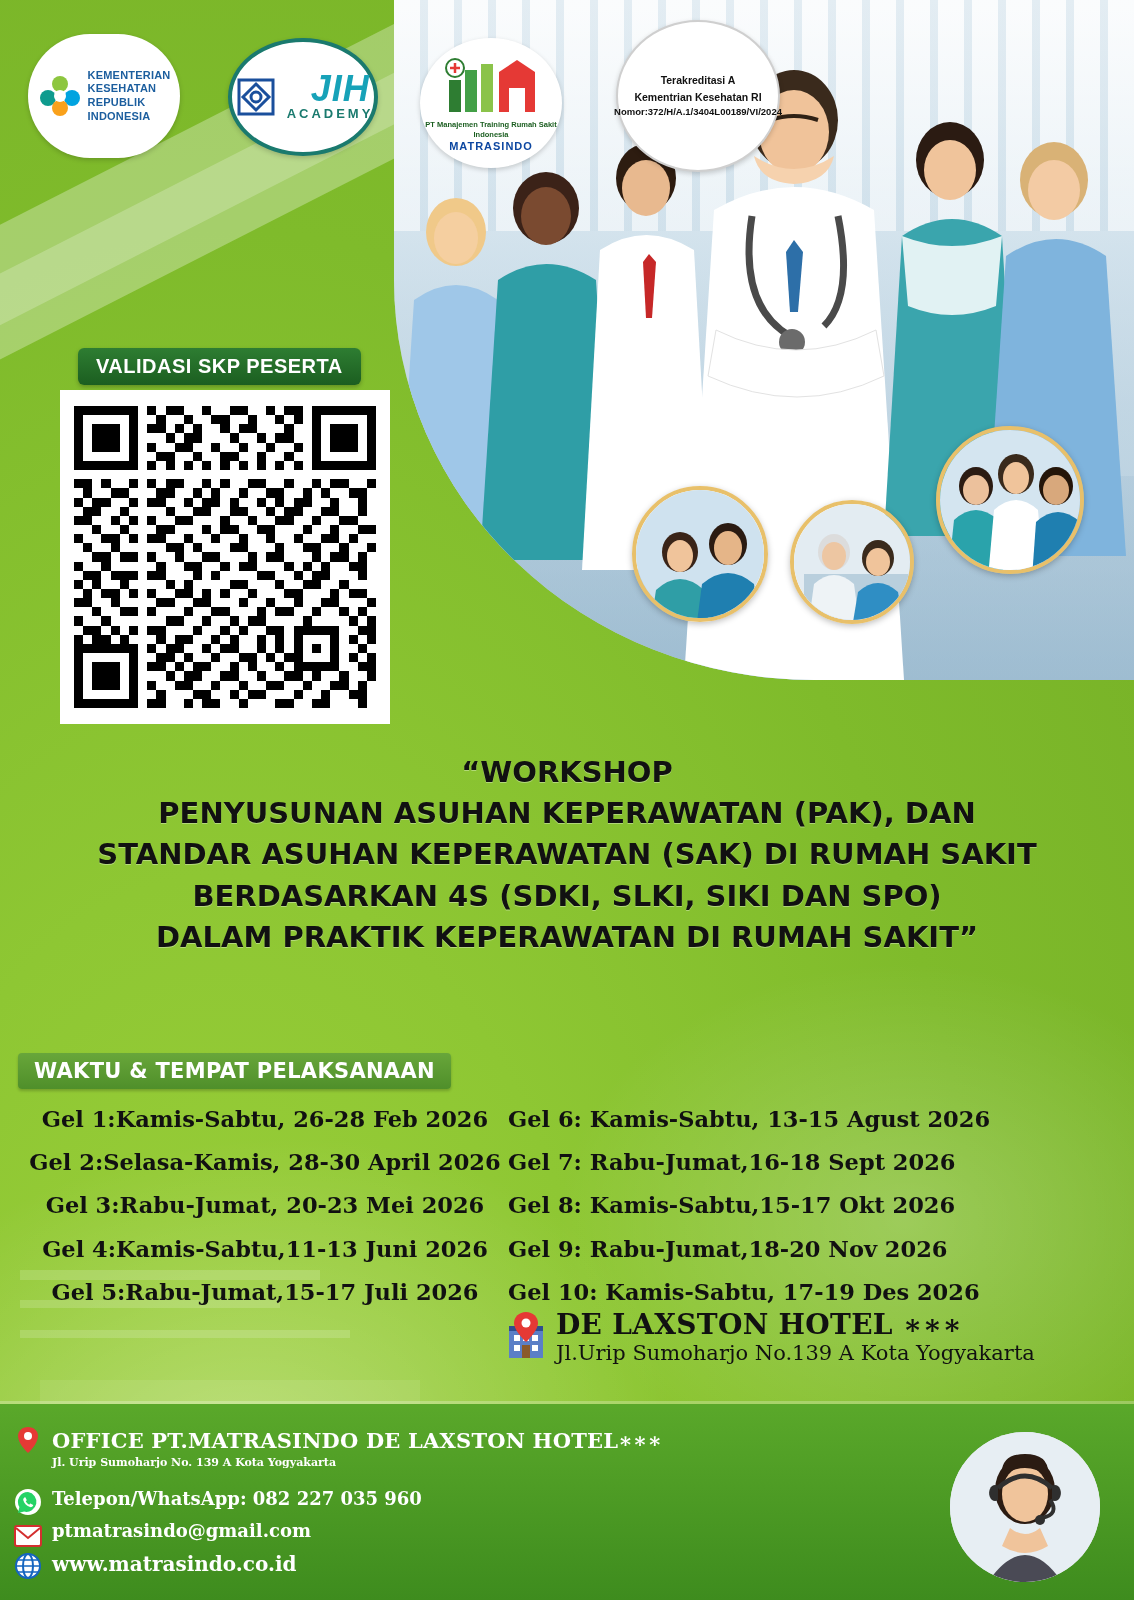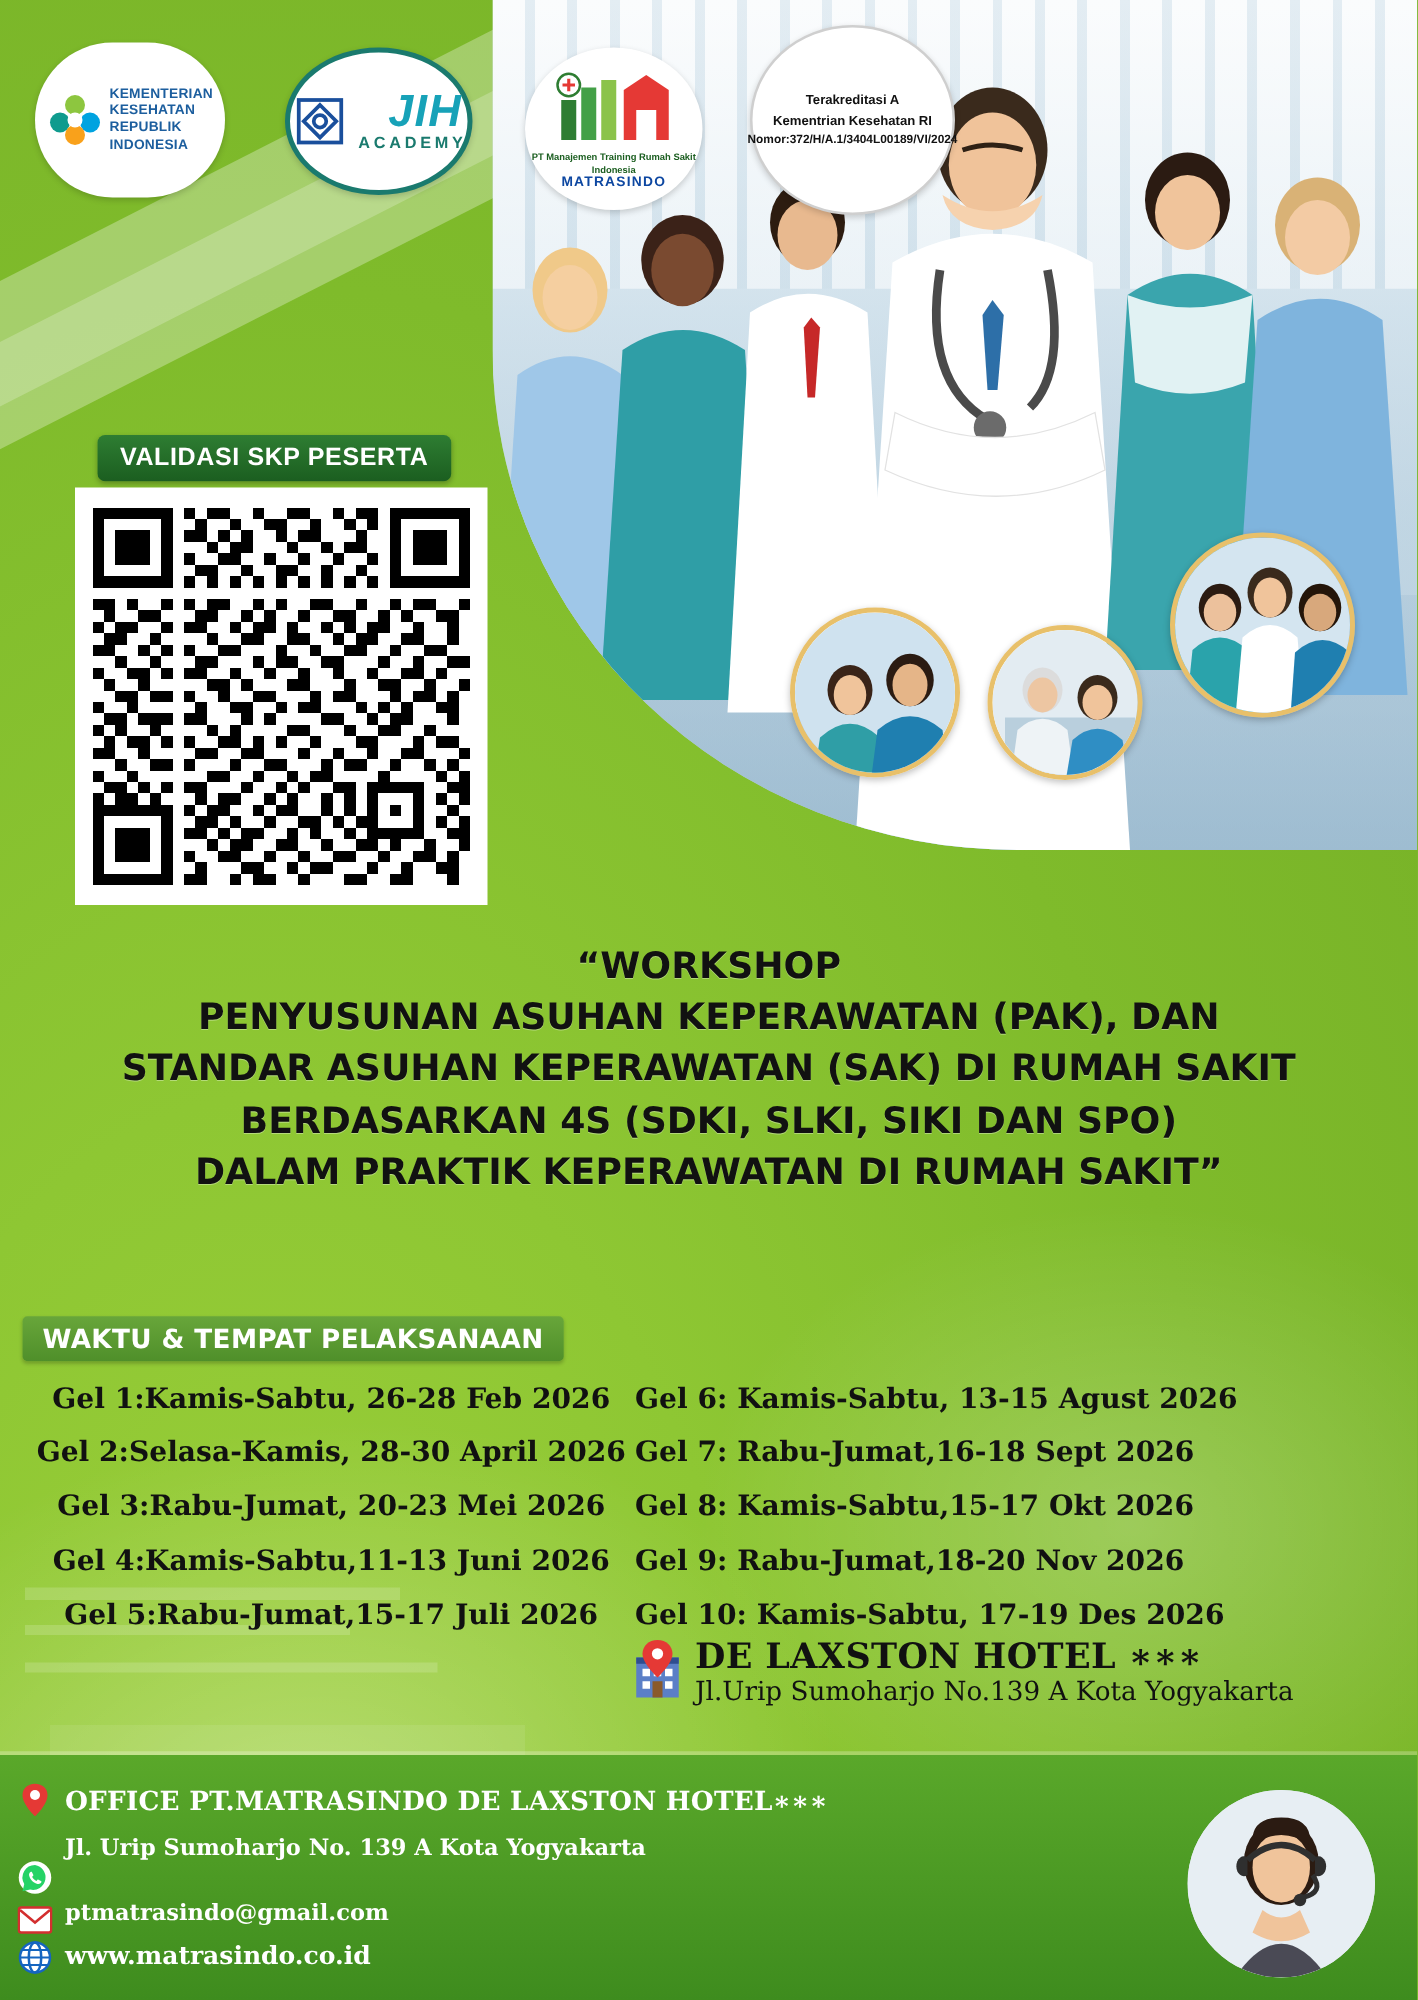--- a/index.html
+++ b/index.html
@@ -79,21 +79,21 @@
   
   .logo {
     position: absolute; border-radius: 50%; background: #ffffff;
     display: flex; align-items: center; justify-content: center;
     text-align: center;
     box-shadow: 0 2px 5px rgba(0,0,0,0.18);
   }
   .logo.kemenkes { left: 28px; top: 34px; width: 152px; height: 124px; border-radius: 62px/62px; }
   .logo.jih { left: 228px; top: 38px; width: 150px; height: 118px; border: 4px solid #1a7a6e; }
   .logo.matrasindo { left: 420px; top: 38px; width: 142px; height: 130px; }
-  .logo.akreditasi { left: 600px; top: 20px; width: 164px; height: 152px; border: 2px solid #cfcfcf; }
+  .logo.akreditasi { left: 616px; top: 20px; width: 164px; height: 152px; border: 2px solid #cfcfcf; }
 
   .kem-text { font-size: 11px; font-weight: bold; color: #1c5e9e; line-height: 1.25; letter-spacing: .2px; }
   .akr-text { font-size: 10.5px; color: #111; line-height: 1.55; font-weight: 600; padding: 0 8px; }
   .jih-text { font-size: 36px; font-weight: bold; color: #17a2b8; font-style: italic; line-height: .9; letter-spacing: 1px; margin-left: 24px;}
   .jih-sub { font-size: 13px; font-weight: bold; color: #1a7a6e; letter-spacing: 3px; }
   .mat-text { font-size: 7.5px; color: #1b5e20; font-weight: bold; line-height: 1.3; text-align: center; }
   .mat-name { font-size: 11px; color: #0d47a1; font-weight: bold; letter-spacing: 1px; }
 
   
   .skp-badge {
@@ -153,21 +153,21 @@
   .footer {
     position: absolute; left: 0; bottom: 0; width: 1134px; height: 196px;
     background: linear-gradient(180deg, rgba(255,255,255,0) 0%, rgba(255,255,255,0.10) 12%, rgba(255,255,255,0.0) 100%), #4f9c26;
     background: linear-gradient(180deg,#5aa82a 0%, #3e8c1e 100%);
   }
   .footer .fl {
     position: absolute; left: 52px; color: #fff;
     font-family: "DejaVu Serif", serif; font-weight: bold;
   }
   .f-office { top: 24px; font-size: 21px; letter-spacing: .2px; }
-  .f-addr { top: 64px; font-size: 18px; font-weight: normal; font-family: "Liberation Sans", sans-serif; }
+  .f-addr { top: 52px; font-size: 11px; font-weight: normal; font-family: "Liberation Sans", sans-serif; }
   .f-phone { top: 84px; font-size: 18px; }
   .f-mail { top: 116px; font-size: 18px; }
   .f-web { top: 148px; font-size: 20px; }
   .fico { position: absolute; left: 14px; width: 28px; height: 28px; }
   .cs-photo {
     position: absolute; right: 34px; bottom: 18px; width: 150px; height: 150px;
     border-radius: 50%; overflow: hidden; background: #dfe9ef;
   }
   .sep-line { position: absolute; left:0; bottom: 196px; width: 1134px; height: 3px; background: rgba(255,255,255,.25); }
 </style>
@@ -711,20 +711,21 @@
       <circle cx="14" cy="10" r="4" fill="#ffffff"></circle>
     </svg>
     <div class="fl f-office">OFFICE PT.MATRASINDO DE LAXSTON HOTEL∗∗∗</div>
     <div class="fl f-addr">Jl. Urip Sumoharjo No. 139 A Kota Yogyakarta</div>
 
     <svg class="fico" style="top:84px;" viewBox="0 0 28 28">
       <circle cx="14" cy="14" r="13" fill="#ffffff"></circle>
       <path d="M14 4 a10 10 0 0 0 -8.6 15.1 L4 25 l6.1 -1.4 A10 10 0 1 0 14 4 z" fill="#25d366"></path>
       <path d="M10.5 9.5 c.4 -.3 .9 -.2 1.1 .2 l1 2 c.2 .4 .1 .8 -.2 1 l-.7 .6 c.8 1.6 2 2.7 3.5 3.4 l.6 -.8 c.3 -.3 .7 -.4 1 -.2 l2 1 c.4 .2 .5 .7 .3 1.1 c-.6 1 -1.8 1.6 -3 1.3 c-3.3 -.8 -6 -3.5 -6.8 -6.8 c-.3 -1.2 .3 -2.3 1.2 -2.8 z" fill="#ffffff"></path>
     </svg>
+    <div class="fl f-phone">Telepon/WhatsApp: 082 227 035 960</div>
 
     <svg class="fico" style="top:118px;" viewBox="0 0 28 22">
       <rect x="1" y="1" width="26" height="20" rx="2" fill="#ffffff" stroke="#d32f2f" stroke-width="2"></rect>
       <path d="M2 3 L14 13 L26 3" fill="none" stroke="#d32f2f" stroke-width="2"></path>
     </svg>
     <div class="fl f-mail">ptmatrasindo@gmail.com</div>
 
     <svg class="fico" style="top:148px;" viewBox="0 0 28 28">
       <circle cx="14" cy="14" r="12" fill="#ffffff" stroke="#1565c0" stroke-width="2"></circle>
       <ellipse cx="14" cy="14" rx="5" ry="12" fill="none" stroke="#1565c0" stroke-width="2"></ellipse>

